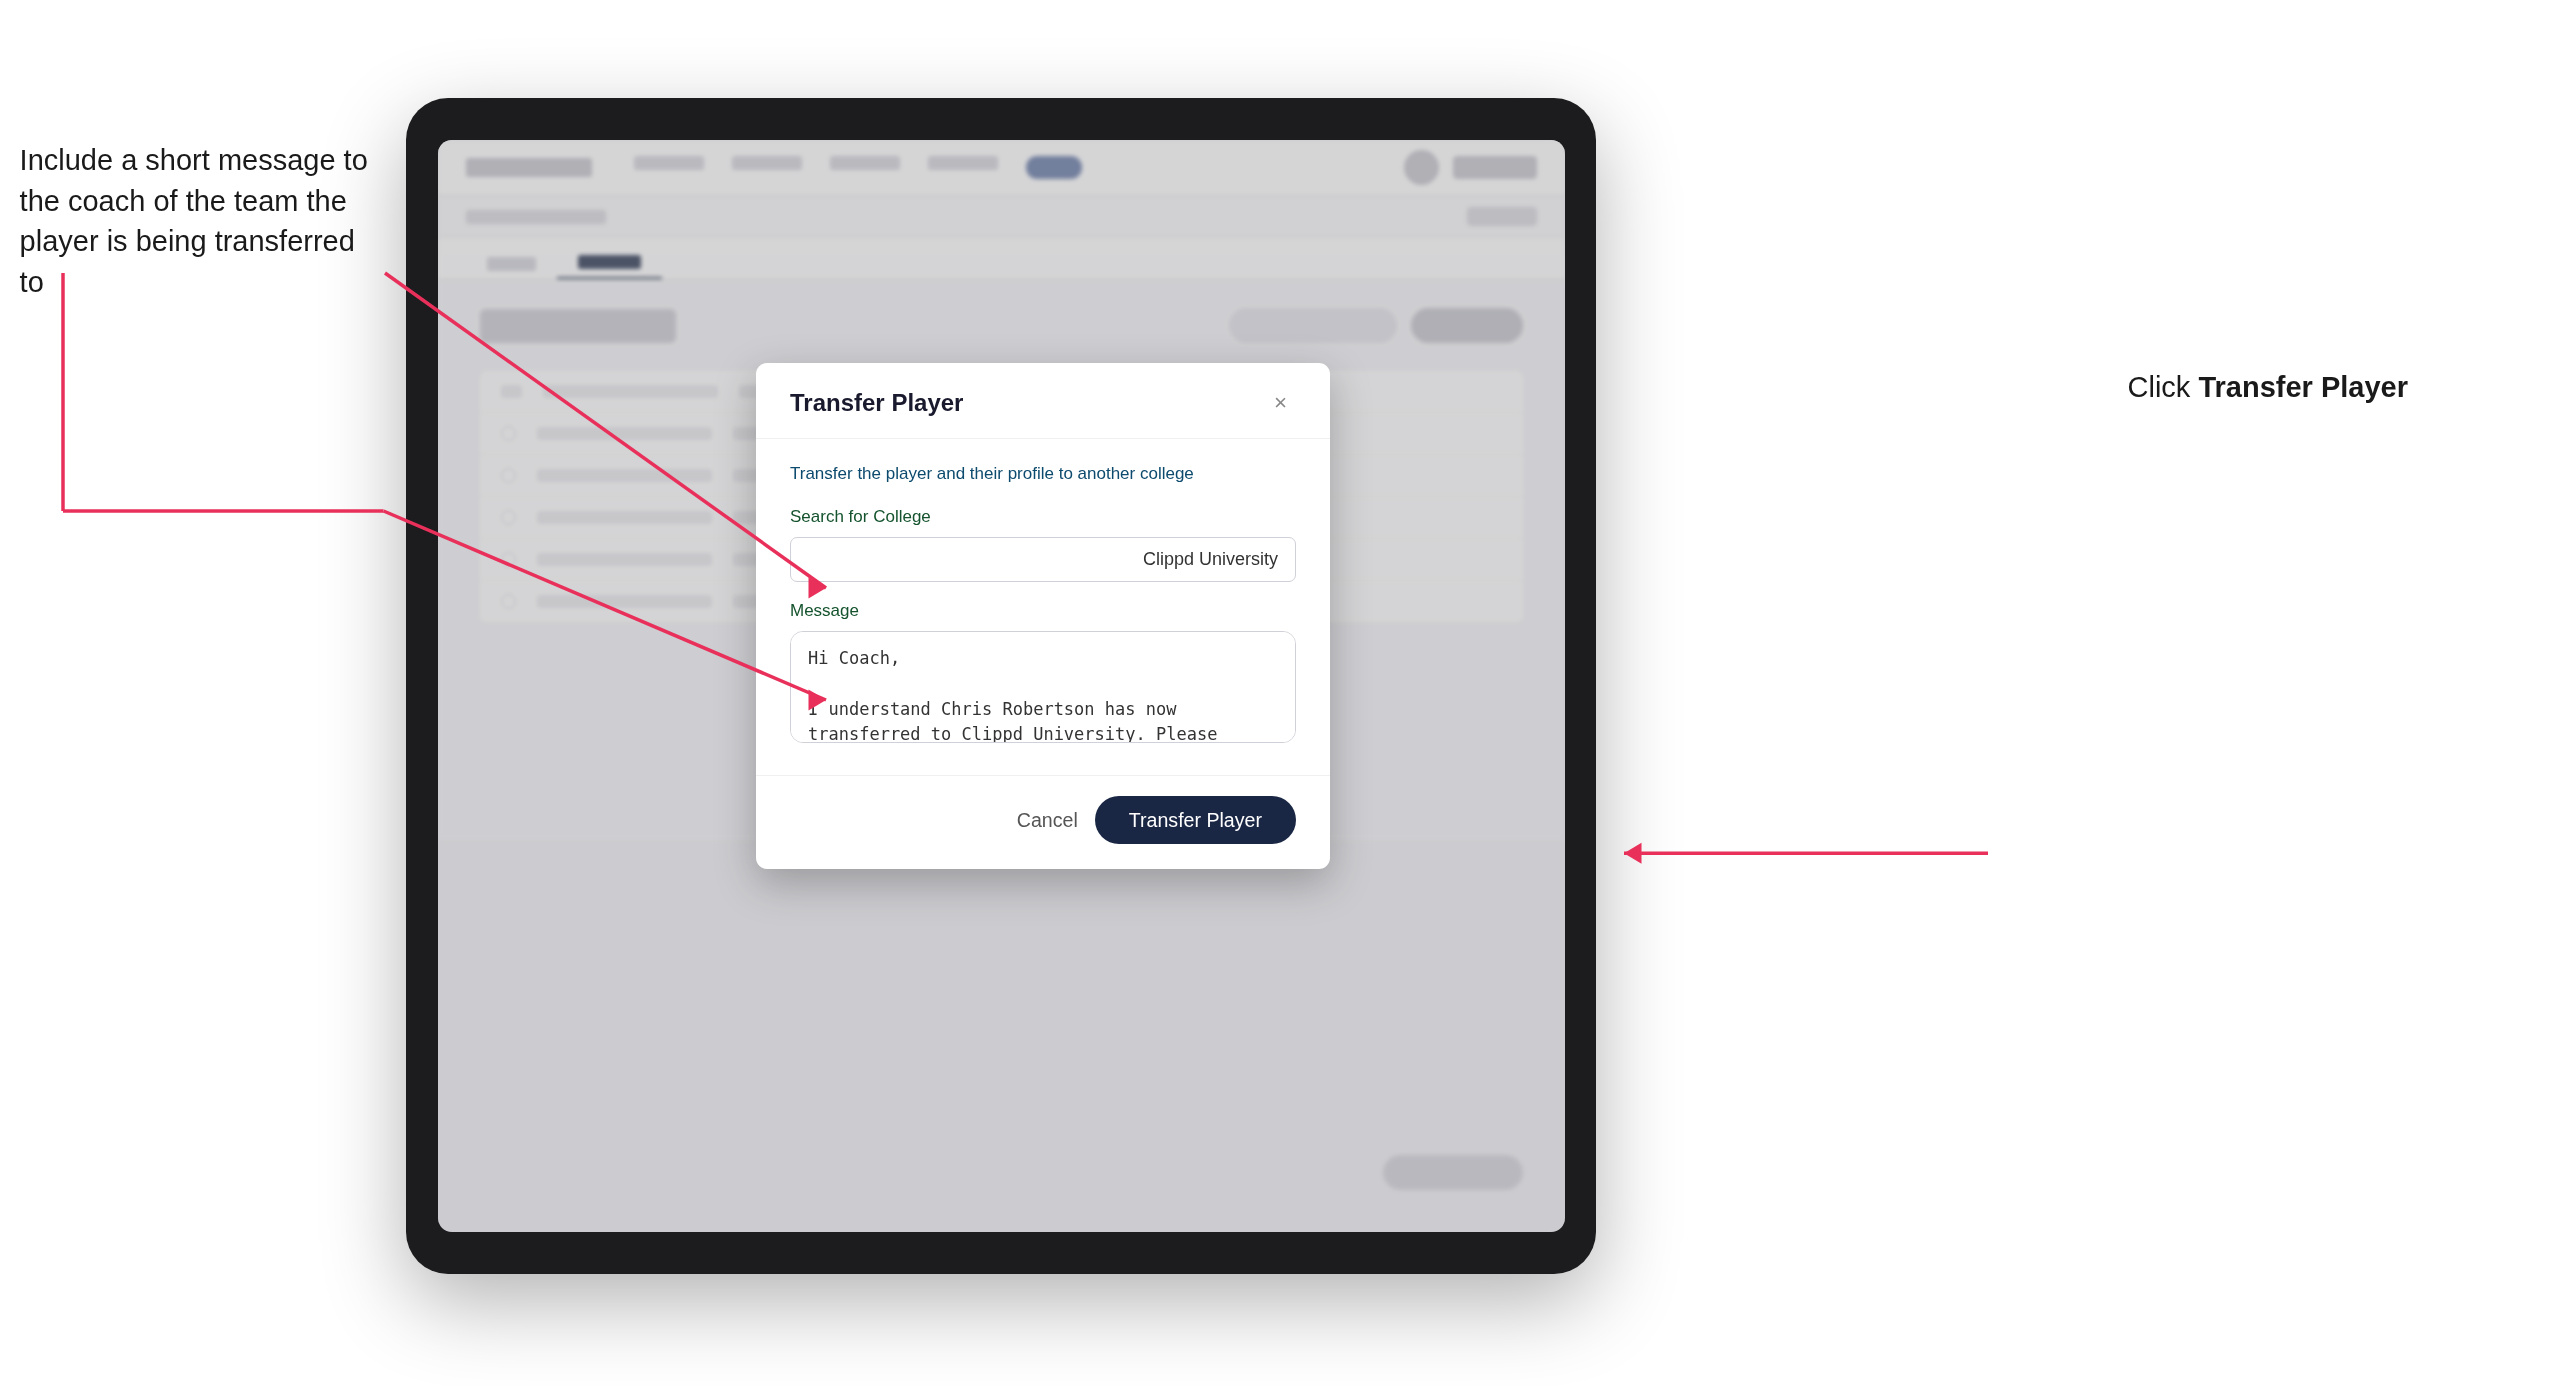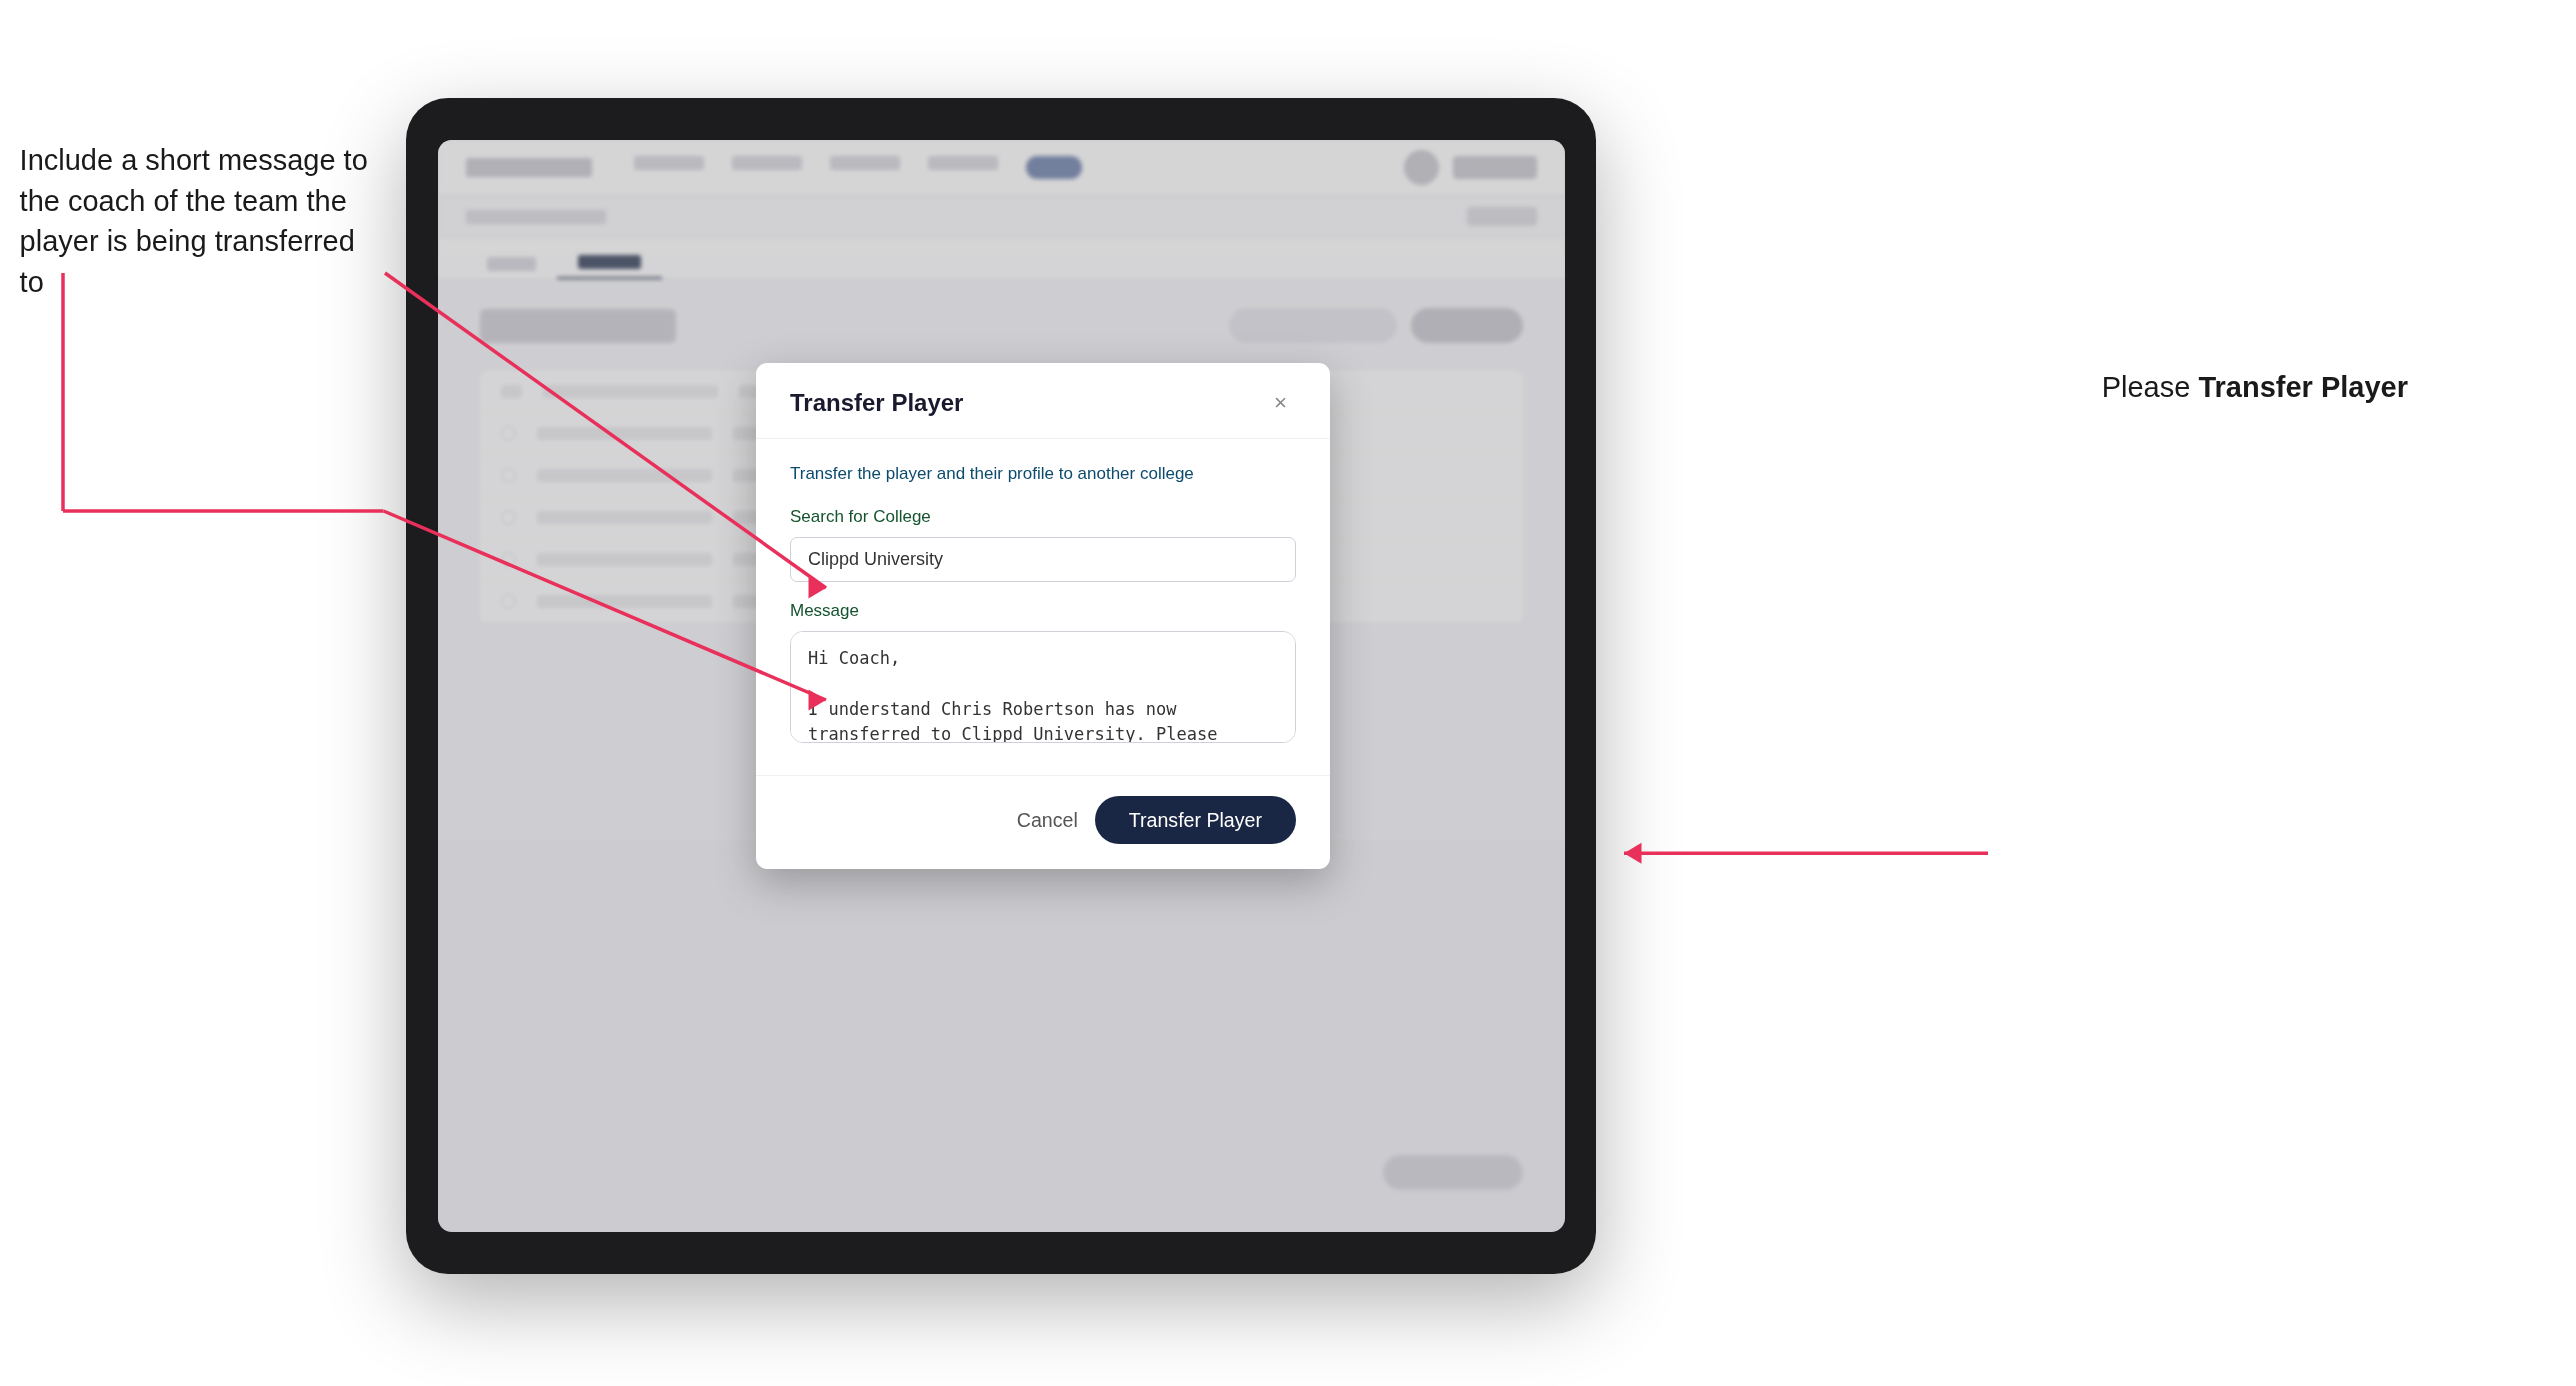--- a/index.html
+++ b/index.html
@@ -350,20 +350,21 @@
     .form-input {
       width: 100%;
       height: 45px;
       border: 1px solid #d0d0d8;
       border-radius: 7px;
       padding: 0 17px;
       font-size: 18px;
       color: #333;
       margin-bottom: 19.6px;
       background: #fff;
+      text-align: right;
     }
 
     .form-textarea {
       width: 100%;
       height: 112px;
       border: 1px solid #d0d0d8;
       border-radius: 13px;
       padding: 14px 17px;
       font-size: 17px;
       color: #333;
@@ -413,21 +414,21 @@
     }
   </style>
 </head>
 <body>
 
 <div class="annotation-left">
   <div class="annotation-text">Include a short message to the coach of the team the player is being transferred to</div>
 </div>
 
 <div class="annotation-right">
-  <span>Please</span>
+  <span>Click</span>
   <strong>Transfer Player</strong>
 </div>
 
 <div class="tablet-frame">
   <div class="tablet-screen">
 
     <div class="screen-bg">
 
       <div class="top-nav-bar">
         <div class="nav-logo"></div>

